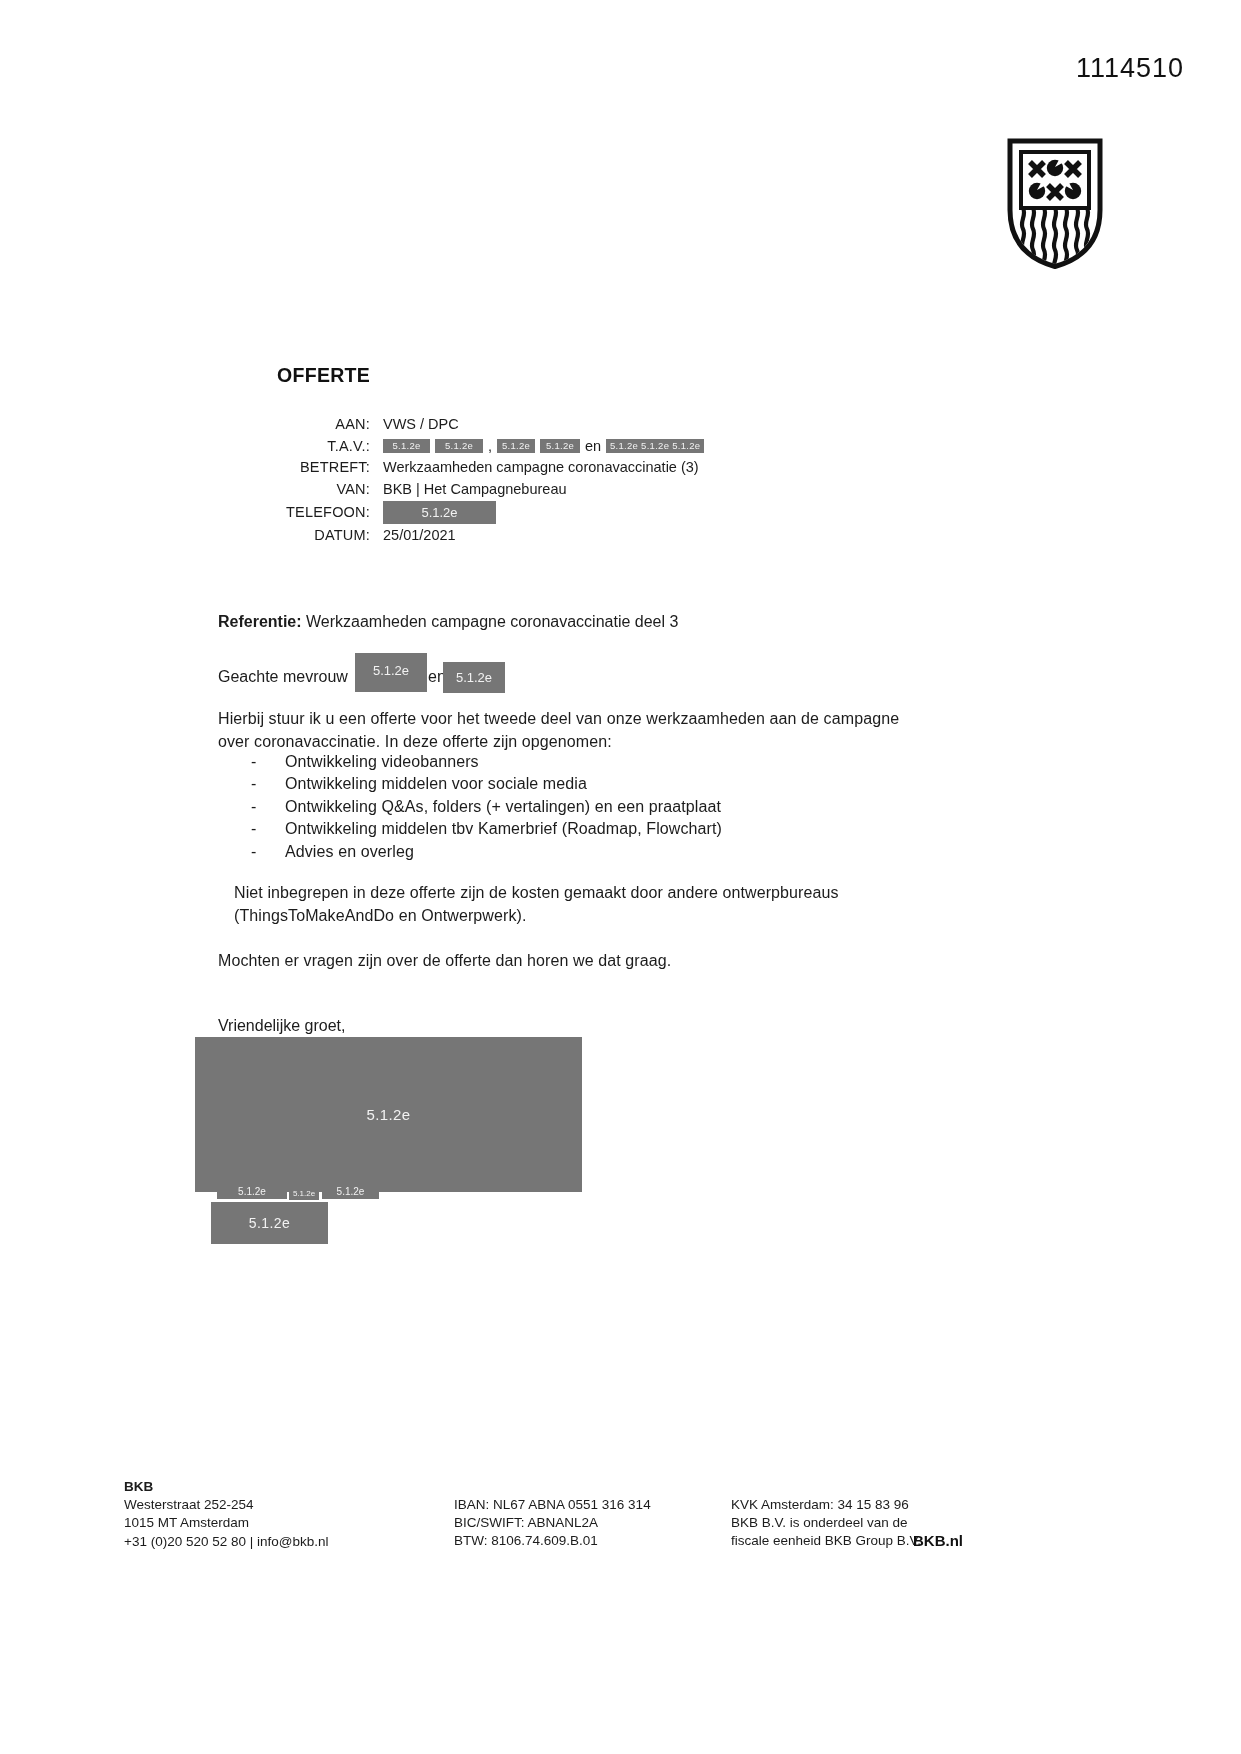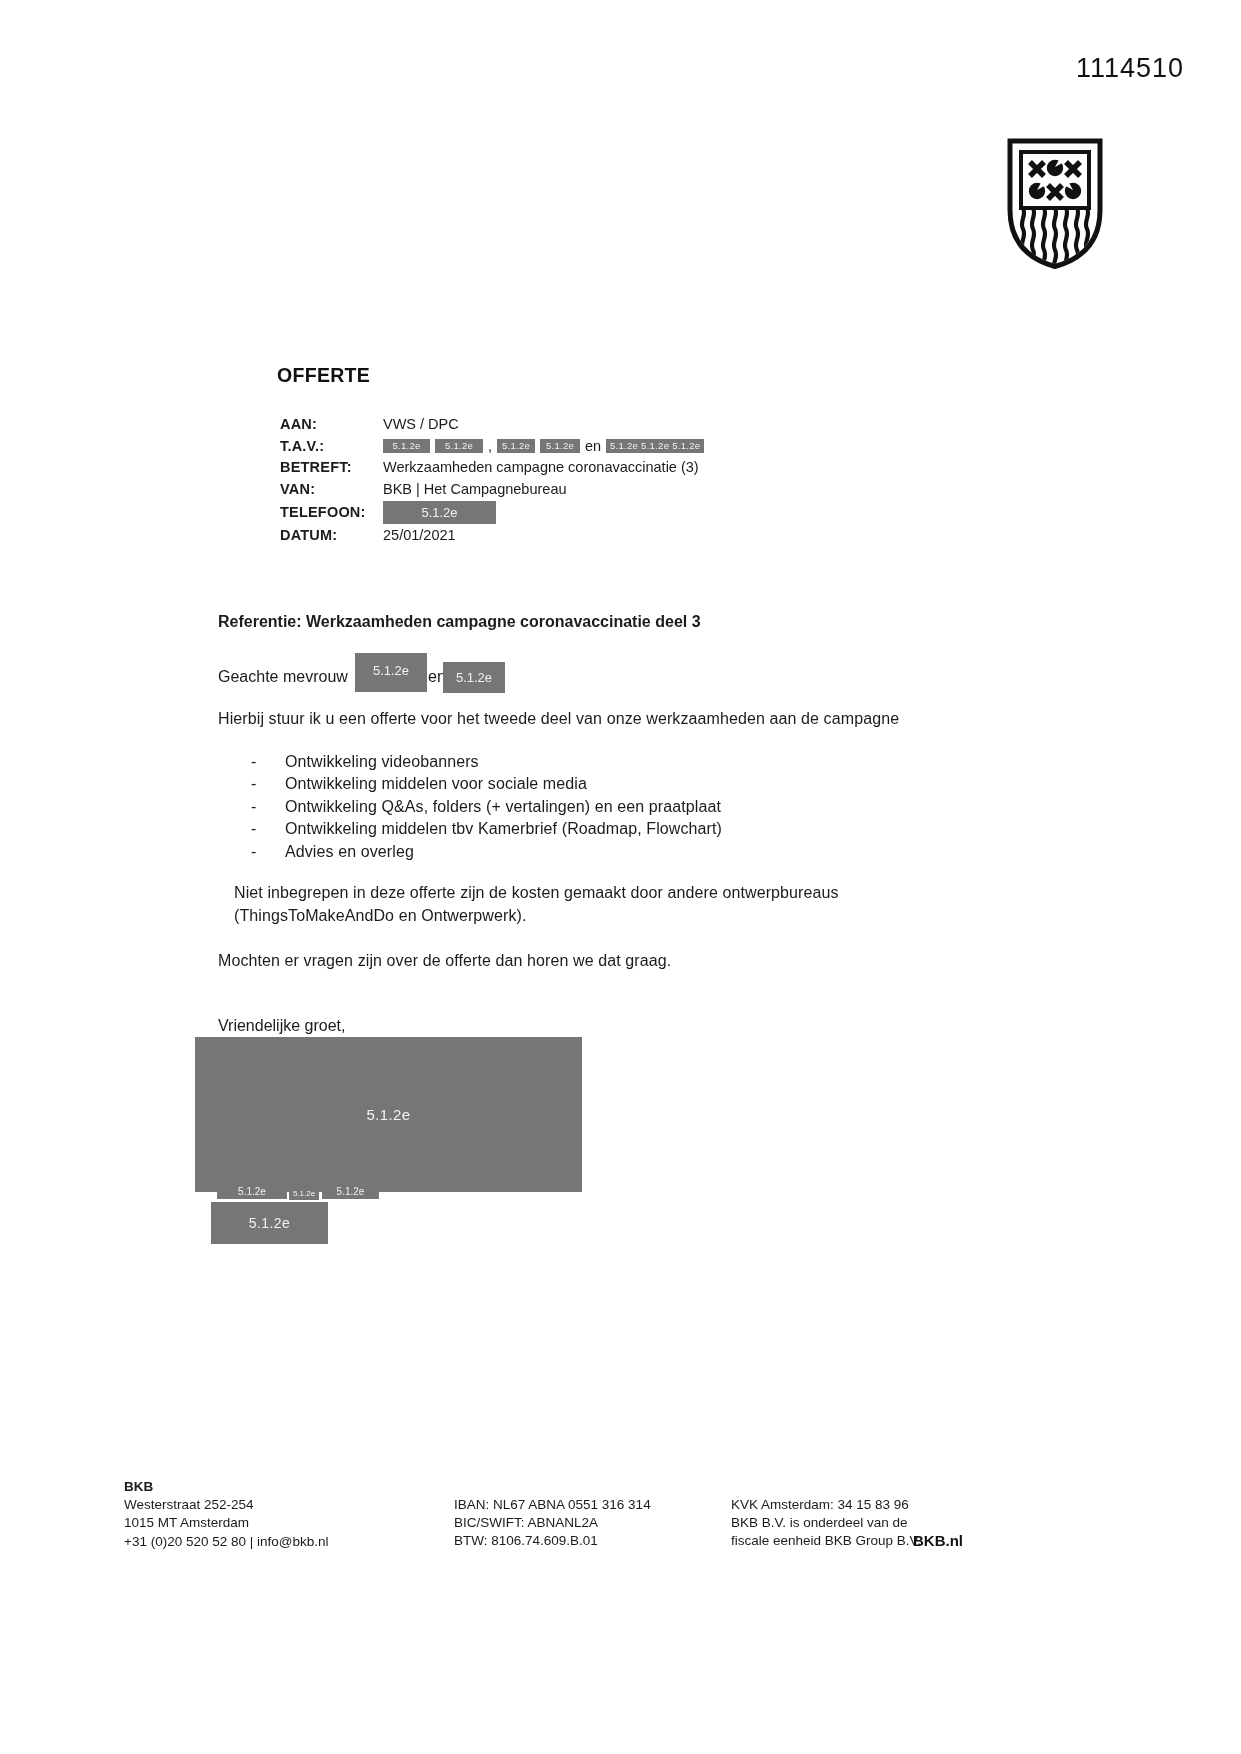--- a/index.html
+++ b/index.html
@@ -14,21 +14,21 @@
   .logo-wrap{left:128px;top:124px;width:207px;}
   .logo-rule{height:6px;background:#111;margin-top:4px;}
   .logo-tagline{font-weight:bold;font-size:16.5px;letter-spacing:0.55px;margin-top:6px;white-space:nowrap;color:#111;}
   
   .crest{left:1007px;top:138px;}
   
   .offerte-title{left:277px;top:364px;font-size:19.5px;font-weight:bold;letter-spacing:0.3px;color:#111;}
   
   .info{left:280px;top:413px;font-size:14.5px;}
   .irow{display:flex;align-items:center;height:21.8px;}
-  .ilabel{width:90px;text-align:left;font-weight:bold;letter-spacing:0.2px;flex:none;}
+  .ilabel{width:90px;text-align:right;font-weight:normal;letter-spacing:0.2px;flex:none;}
   .ival{margin-left:13px;white-space:nowrap;display:flex;align-items:center;gap:5px;}
   
   .red{background:#767676;color:#f2f2f2;display:inline-flex;align-items:center;justify-content:center;flex:none;}
   .red-sm{height:14px;font-size:9.5px;letter-spacing:0.3px;}
   .tel-block{width:113px;height:23px;font-size:13px;}
   
   .para{font-size:16px;line-height:23px;letter-spacing:0.1px;}
   .referentie{left:218px;top:613px;font-size:16px;}
   .greeting{left:218px;top:650px;width:640px;height:46px;}
   .greet-text{position:absolute;left:0;top:18px;font-size:16px;}
@@ -140,32 +140,33 @@
         <span class="red tel-block">5.1.2e</span>
       </span>
     </div>
     <div class="irow">
       <span class="ilabel">DATUM:</span>
       <span class="ival">25/01/2021</span>
     </div>
   </div>
 
   <div class="abs referentie">
-    <span style="font-weight:bold;">Referentie:</span><span style="font-weight:bold;"> Werkzaamheden campagne coronavaccinatie deel 3</span>
+    <span style="font-weight:bold;">Referentie:</span><span style="font-weight:normal;"> Werkzaamheden campagne coronavaccinatie deel 3</span>
   </div>
 
   <div class="abs greeting">
     <span class="greet-text">Geachte mevrouw</span>
     <span class="red greet-b1">5.1.2e</span>
     <span class="greet-en">en</span>
     <span class="red greet-b2">5.1.2e</span>
   </div>
 
   <div class="abs para p1">
     <div>Hierbij stuur ik u een offerte voor het tweede deel van onze werkzaamheden aan de campagne</div>
+    <div>over coronavaccinatie. In deze offerte zijn opgenomen:</div>
   </div>
 
   <div class="abs bullets">
     <div class="bullet"><span class="dash">-</span><span>Ontwikkeling videobanners</span></div>
     <div class="bullet"><span class="dash">-</span><span>Ontwikkeling middelen voor sociale media</span></div>
     <div class="bullet"><span class="dash">-</span><span>Ontwikkeling Q&amp;As, folders (+ vertalingen) en een praatplaat</span></div>
     <div class="bullet"><span class="dash">-</span><span>Ontwikkeling middelen tbv Kamerbrief (Roadmap, Flowchart)</span></div>
     <div class="bullet"><span class="dash">-</span><span>Advies en overleg</span></div>
   </div>
 

